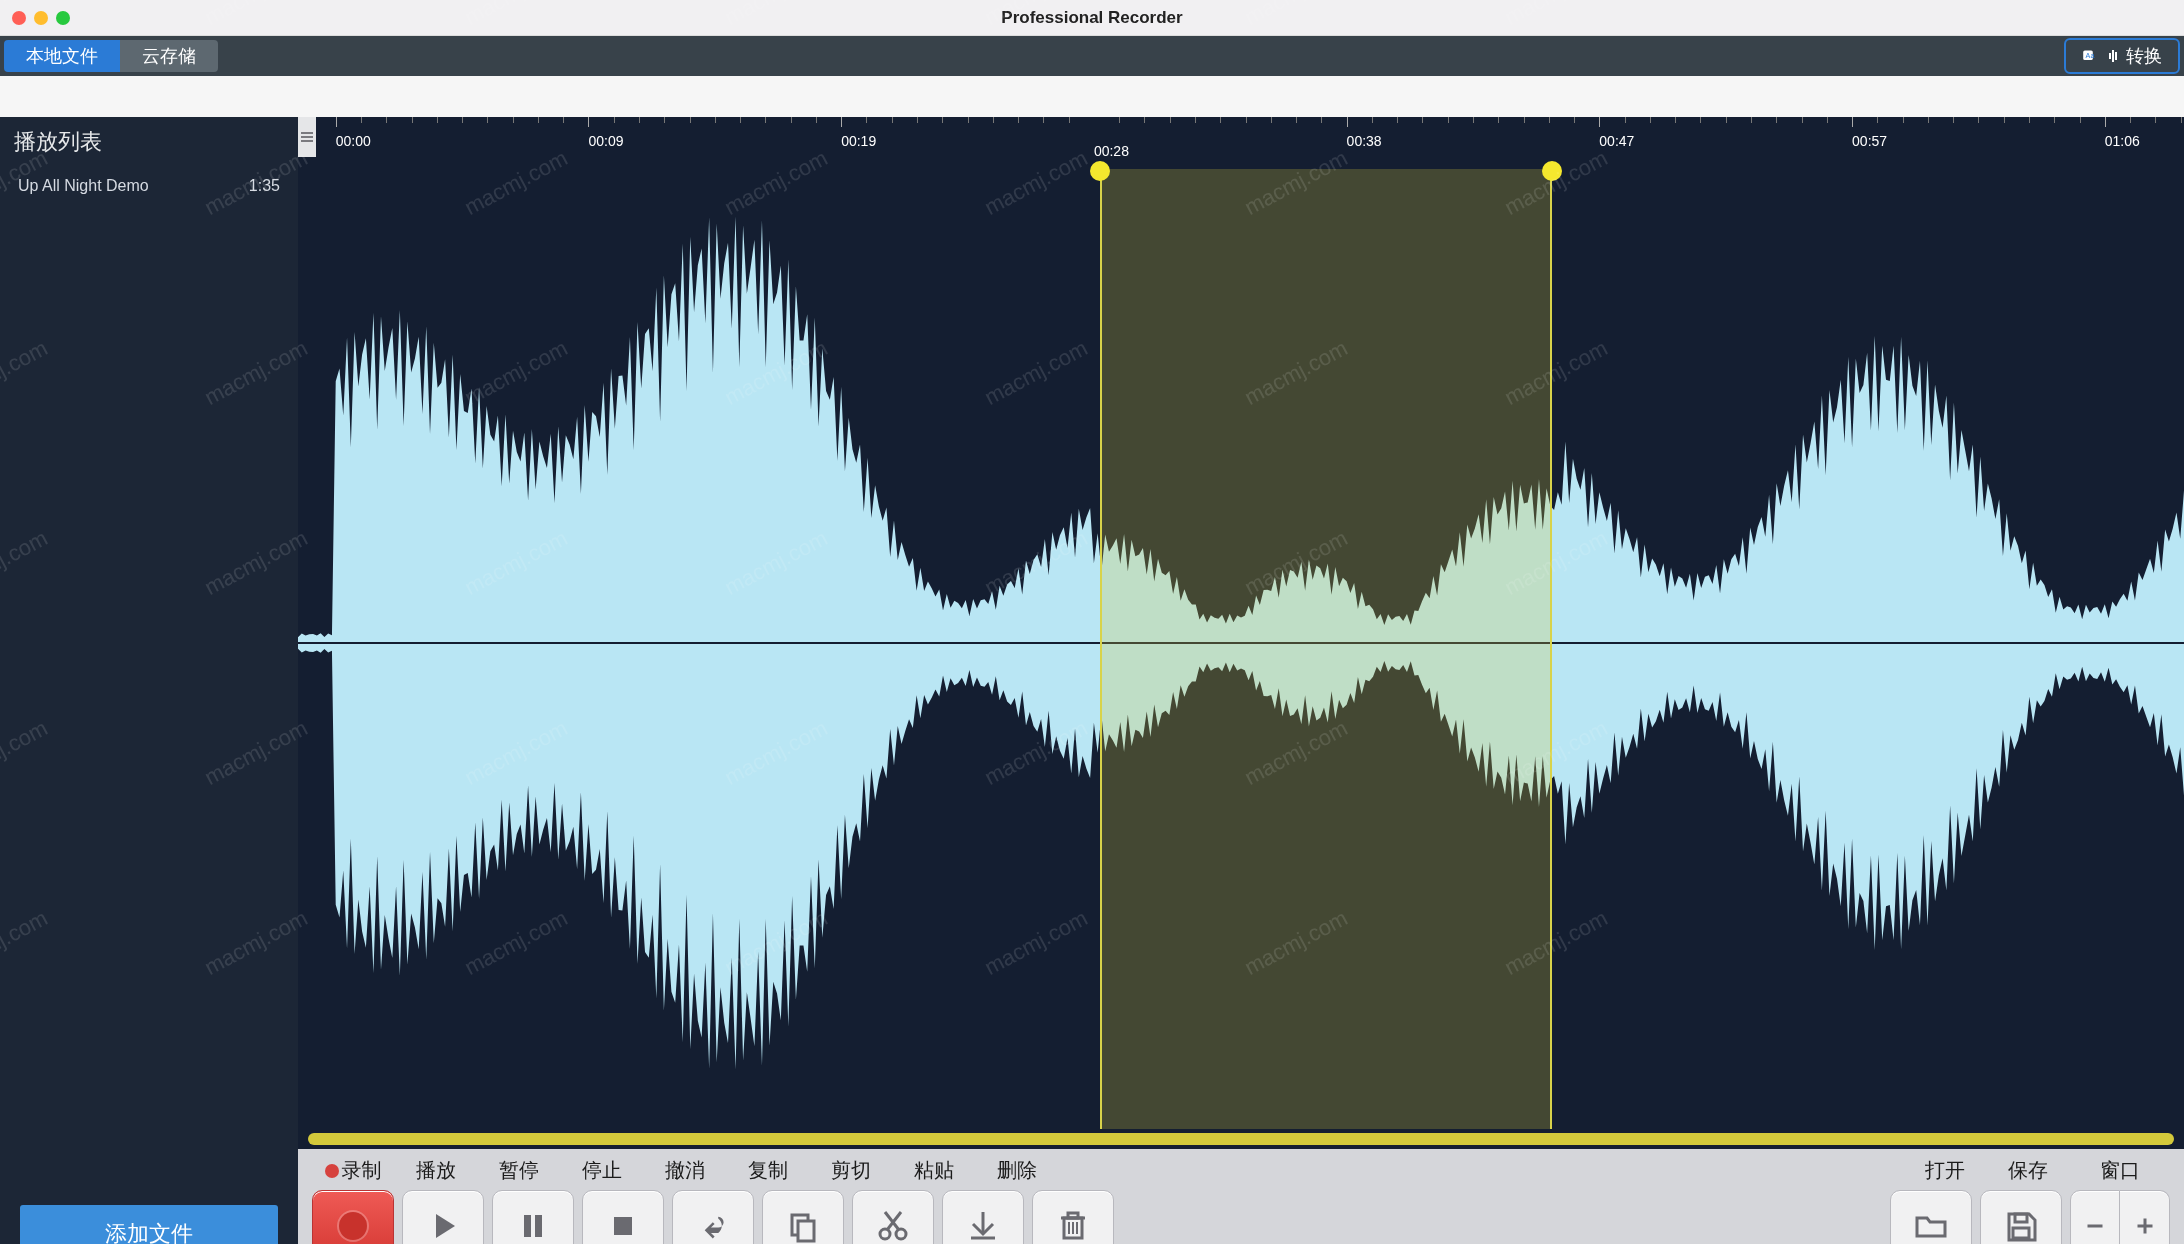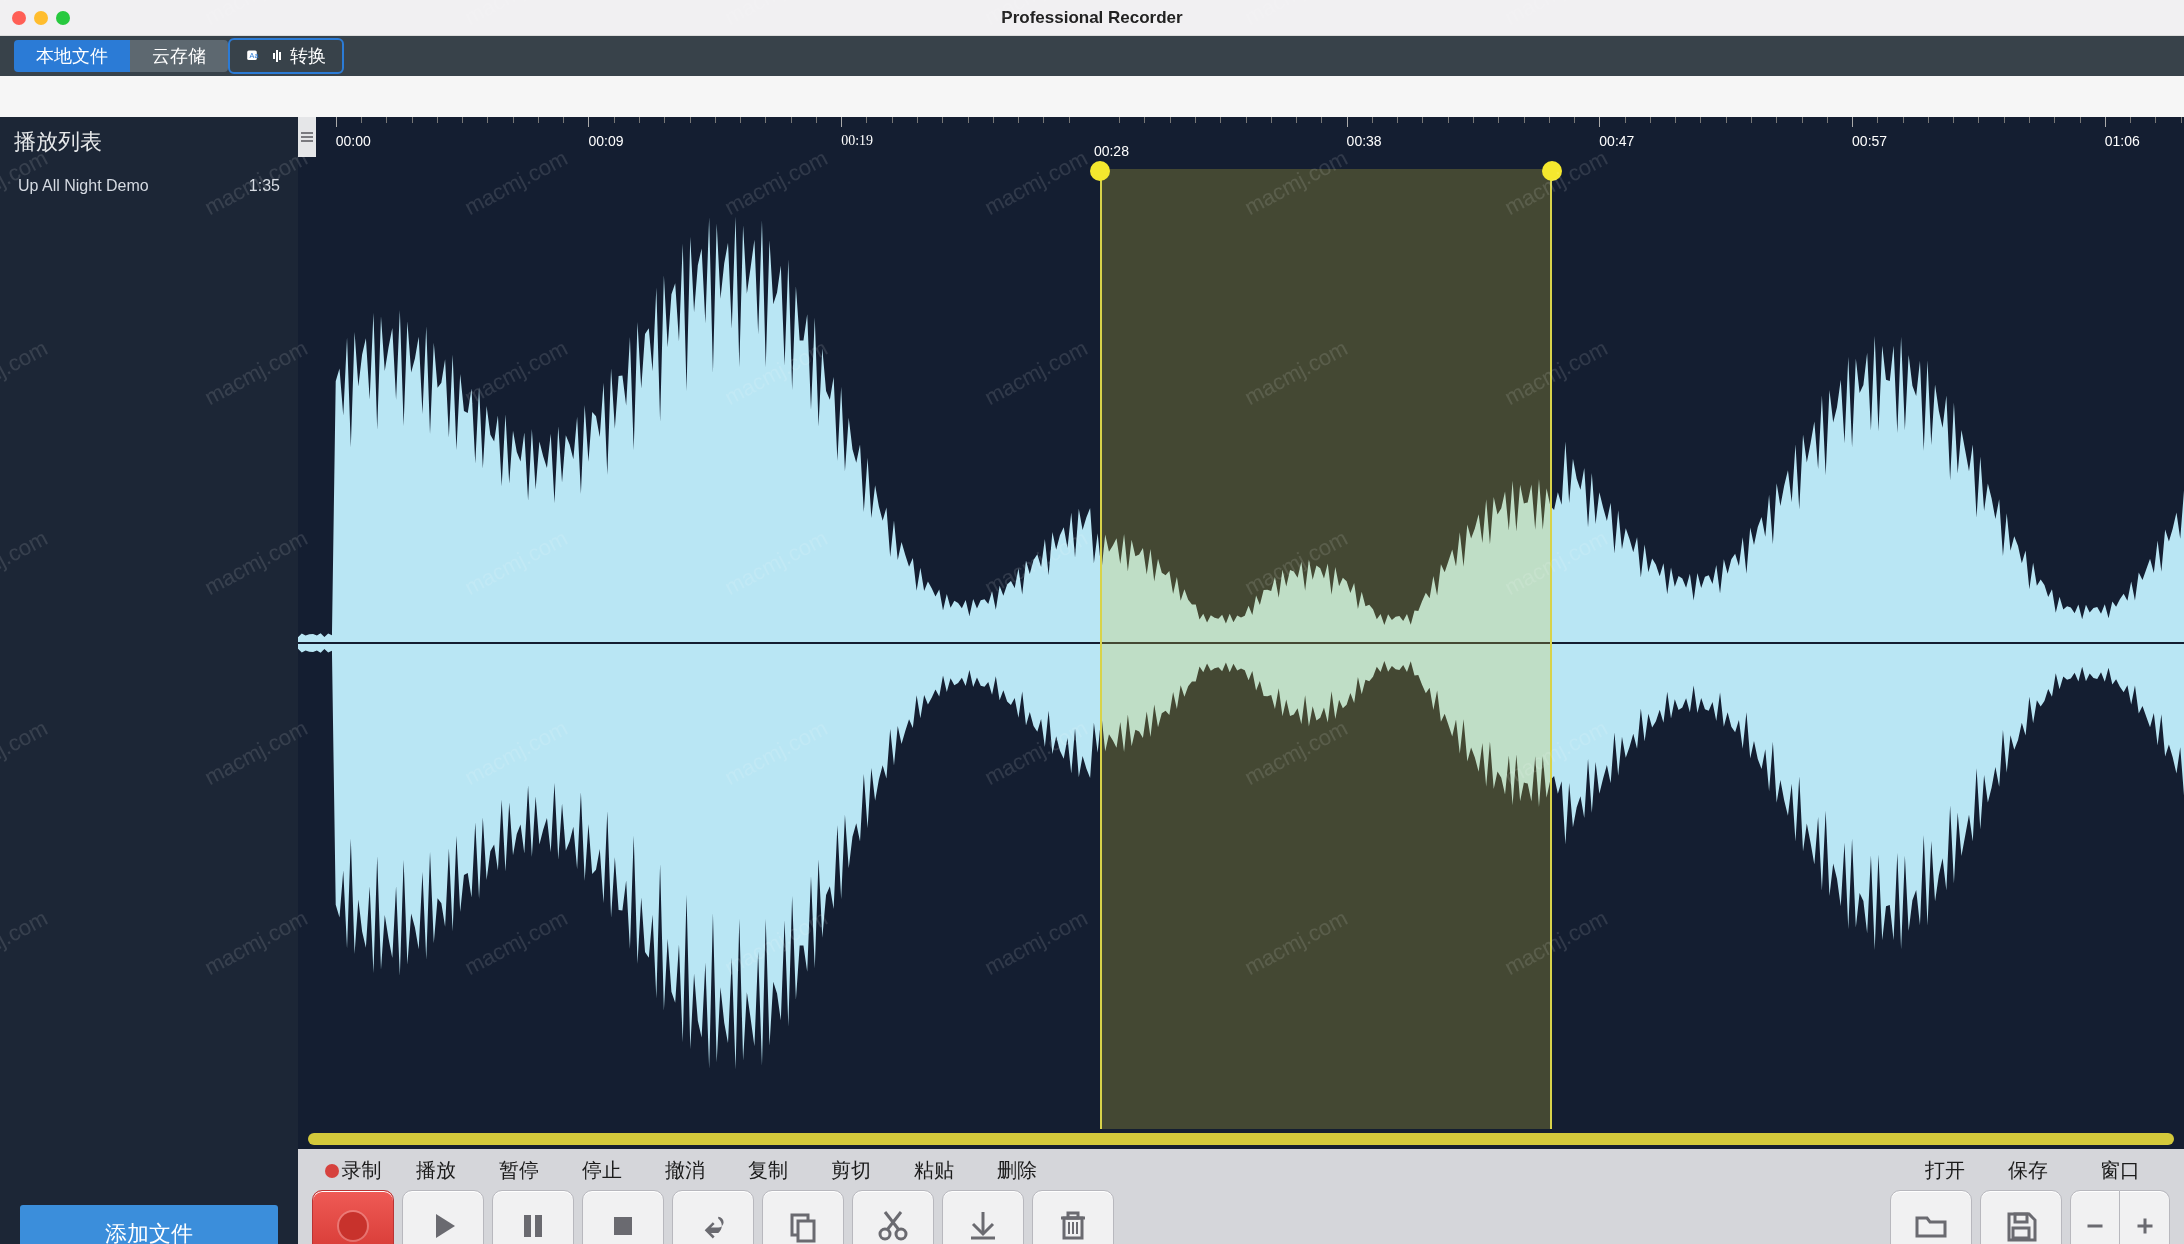--- a/index.html
+++ b/index.html
@@ -13,21 +13,22 @@
   }
   .traffic-lights { display: flex; gap: 8px; }
   .tl { width: 14px; height: 14px; border-radius: 50%; }
   .tl.red { background: #ff5f56; }
   .tl.yellow { background: #ffbd2e; }
   .tl.green { background: #27c93f; }
   .title-text { position: absolute; left: 50%; transform: translateX(-50%); font-size: 17px; font-weight: 600; color: #222; }
 
   
   .topbar {
-    height: 40px; background: #38424a; display: flex; align-items: center; padding: 0 14px;
+    height: 40px; background: #38424a; display: flex; align-items: center; padding: 0 4px;
+    justify-content: space-between;
   }
   .tab-seg { display: flex; border-radius: 4px; overflow: hidden; }
   .tab-seg .seg { padding: 4px 22px; font-size: 18px; color: #fff; cursor: pointer; }
   .tab-seg .seg.active { background: #2b7bd6; }
   .tab-seg .seg.inactive { background: #5d6870; }
   .convert-btn {
     display: flex; align-items: center; gap: 6px; padding: 4px 16px; border: 2px solid #2b7bd6;
     border-radius: 6px; color: #fff; font-size: 18px; cursor: pointer;
   }
   .convert-btn svg { fill: #fff; }
@@ -177,21 +178,21 @@
           </div>
           <div class="ruler-minor" style="left: 16.74%;"></div>
           <div class="ruler-minor" style="left: 18.08%;"></div>
           <div class="ruler-minor" style="left: 19.42%;"></div>
           <div class="ruler-minor" style="left: 20.76%;"></div>
           <div class="ruler-minor" style="left: 22.1%;"></div>
           <div class="ruler-minor" style="left: 23.44%;"></div>
           <div class="ruler-minor" style="left: 24.78%;"></div>
           <div class="ruler-minor" style="left: 26.12%;"></div>
           <div class="ruler-minor" style="left: 27.46%;"></div>
-          <div class="ruler-tick" style="left: 28.8%; font-family: Liberation Serif, serif;">
+          <div class="ruler-tick" style="left: 28.8%;">
             <div class="tmark"></div>
             <div class="tlabel">00:19</div>
           </div>
           <div class="ruler-minor" style="left: 30.14%;"></div>
           <div class="ruler-minor" style="left: 31.48%;"></div>
           <div class="ruler-minor" style="left: 32.82%;"></div>
           <div class="ruler-minor" style="left: 34.16%;"></div>
           <div class="ruler-minor" style="left: 35.5%;"></div>
           <div class="ruler-minor" style="left: 36.84%;"></div>
           <div class="ruler-minor" style="left: 38.18%;"></div>

